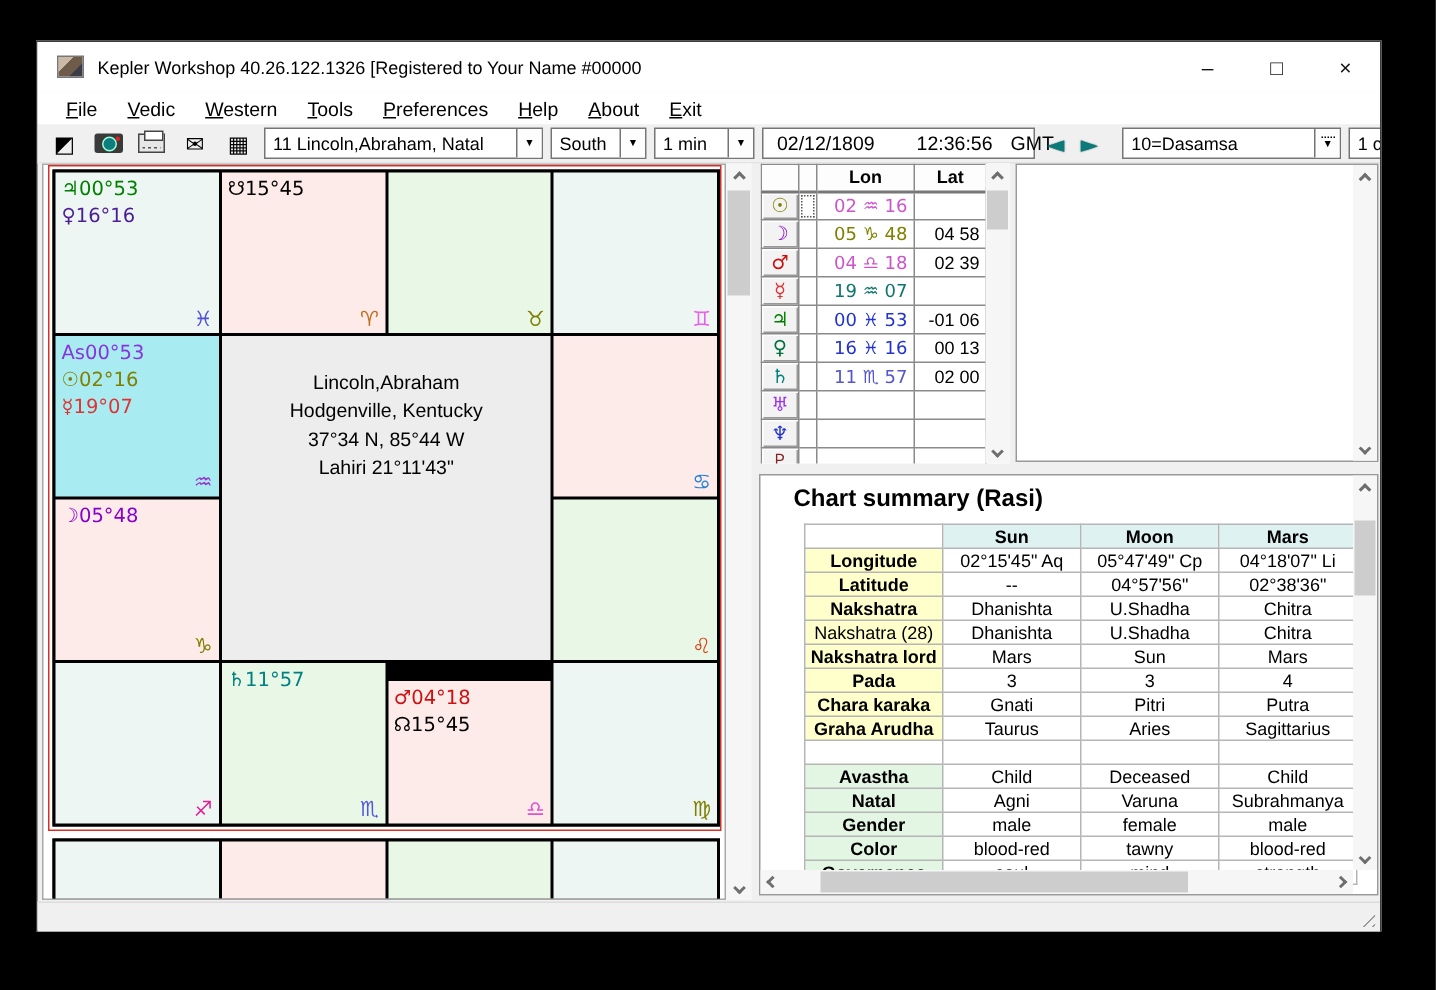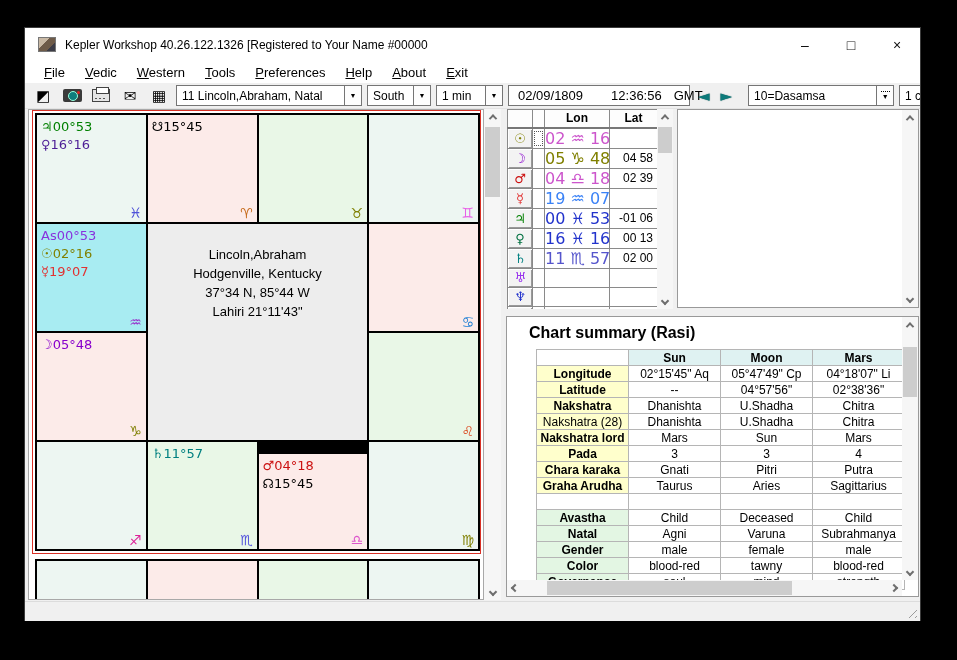--- a/index.html
+++ b/index.html
@@ -74,21 +74,21 @@
   .chev-left { transform:rotate(135deg); }
   .chev-right { transform:rotate(-45deg); }
 
   
   .planet-panel { position:absolute; left:482px; top:81px; width:166px; height:200px; background:#fff; overflow:hidden; }
   .planet-table { border-collapse:collapse; table-layout:fixed; width:150px; font-size:12px; }
   .planet-table td, .planet-table th { border:1px solid #8a8a8a; height:19px; overflow:hidden; white-space:nowrap; }
   .planet-table th { height:18px; font-weight:bold; background:#fdfdfd; border-bottom:2px solid #777; }
   .glyph-cell { background:#f3f3f3; text-align:center; font-family:"DejaVu Sans",sans-serif; font-size:13px;
                 box-shadow:inset 1px 1px 0 #fff, inset -1px -1px 0 #999; }
-  .lon-cell { text-align:right; padding-right:4px; font-family:"DejaVu Sans",sans-serif; font-size:16px; }
+  .lon-cell { text-align:right; padding-right:4px; font-family:"DejaVu Sans",sans-serif; font-size:12px; }
   .lat-cell { text-align:right; padding-right:4px; }
   .sel-cell .focus-dots { width:9px; height:15px; margin:0 auto; border:1px dotted #555; }
 
   .white-panel { position:absolute; left:652px; top:81px; width:242px; height:199px; background:#fff; border:1px solid #999; }
 
   
   .summary-panel { position:absolute; left:481px; top:288px; width:413px; height:281px; background:#fff;
                    border:1px solid #999; overflow:hidden; }
   .summary-title { position:absolute; left:22px; top:7px; font-size:16px; font-weight:bold; }
   .summary-table { position:absolute; left:29px; top:32px; border-collapse:collapse; table-layout:fixed; font-size:12px; }
@@ -159,21 +159,21 @@
             <span>▼</span>
           </span>
       </div>
       <div class="combo" style="width:67px;">
         <span class="val">1 min</span>
         <span class="dd-btn">
             <span>▼</span>
           </span>
       </div>
       <div class="datefield">
-        <span class="df-date">02/09/1809</span>
+        <span class="df-date">02/12/1809</span>
         <span class="df-time">12:36:56</span>
         <span>GMT</span>
       </div>
       <span class="nav-arrow">◄</span>
       <span class="nav-arrow">►</span>
       <div class="combo" style="width:146px; margin-left:8px;">
         <span class="val">10=Dasamsa</span>
         <span class="dd-btn">
             <span class="dd-dots"></span>
             <span>▼</span>
@@ -318,21 +318,21 @@
             </tr>
             <tr>
               <td class="glyph-cell" style="color: rgb(204, 17, 17);">♂</td>
               <td class="sel-cell"></td>
               <td class="lon-cell" style="color: rgb(204, 85, 204);">04 ♎ 18</td>
               <td class="lat-cell">02 39</td>
             </tr>
             <tr>
               <td class="glyph-cell" style="color: rgb(225, 50, 50);">☿</td>
               <td class="sel-cell"></td>
-              <td class="lon-cell" style="color: #3b82f6;">19 ♒ 07</td>
+              <td class="lon-cell" style="color: #0f766e;">19 ♒ 07</td>
               <td class="lat-cell"></td>
             </tr>
             <tr>
               <td class="glyph-cell" style="color: rgb(0, 128, 0);">♃</td>
               <td class="sel-cell"></td>
               <td class="lon-cell" style="color: rgb(34, 51, 204);">00 ♓ 53</td>
               <td class="lat-cell">-01 06</td>
             </tr>
             <tr>
               <td class="glyph-cell" style="color: rgb(0, 112, 64);">♀</td>

